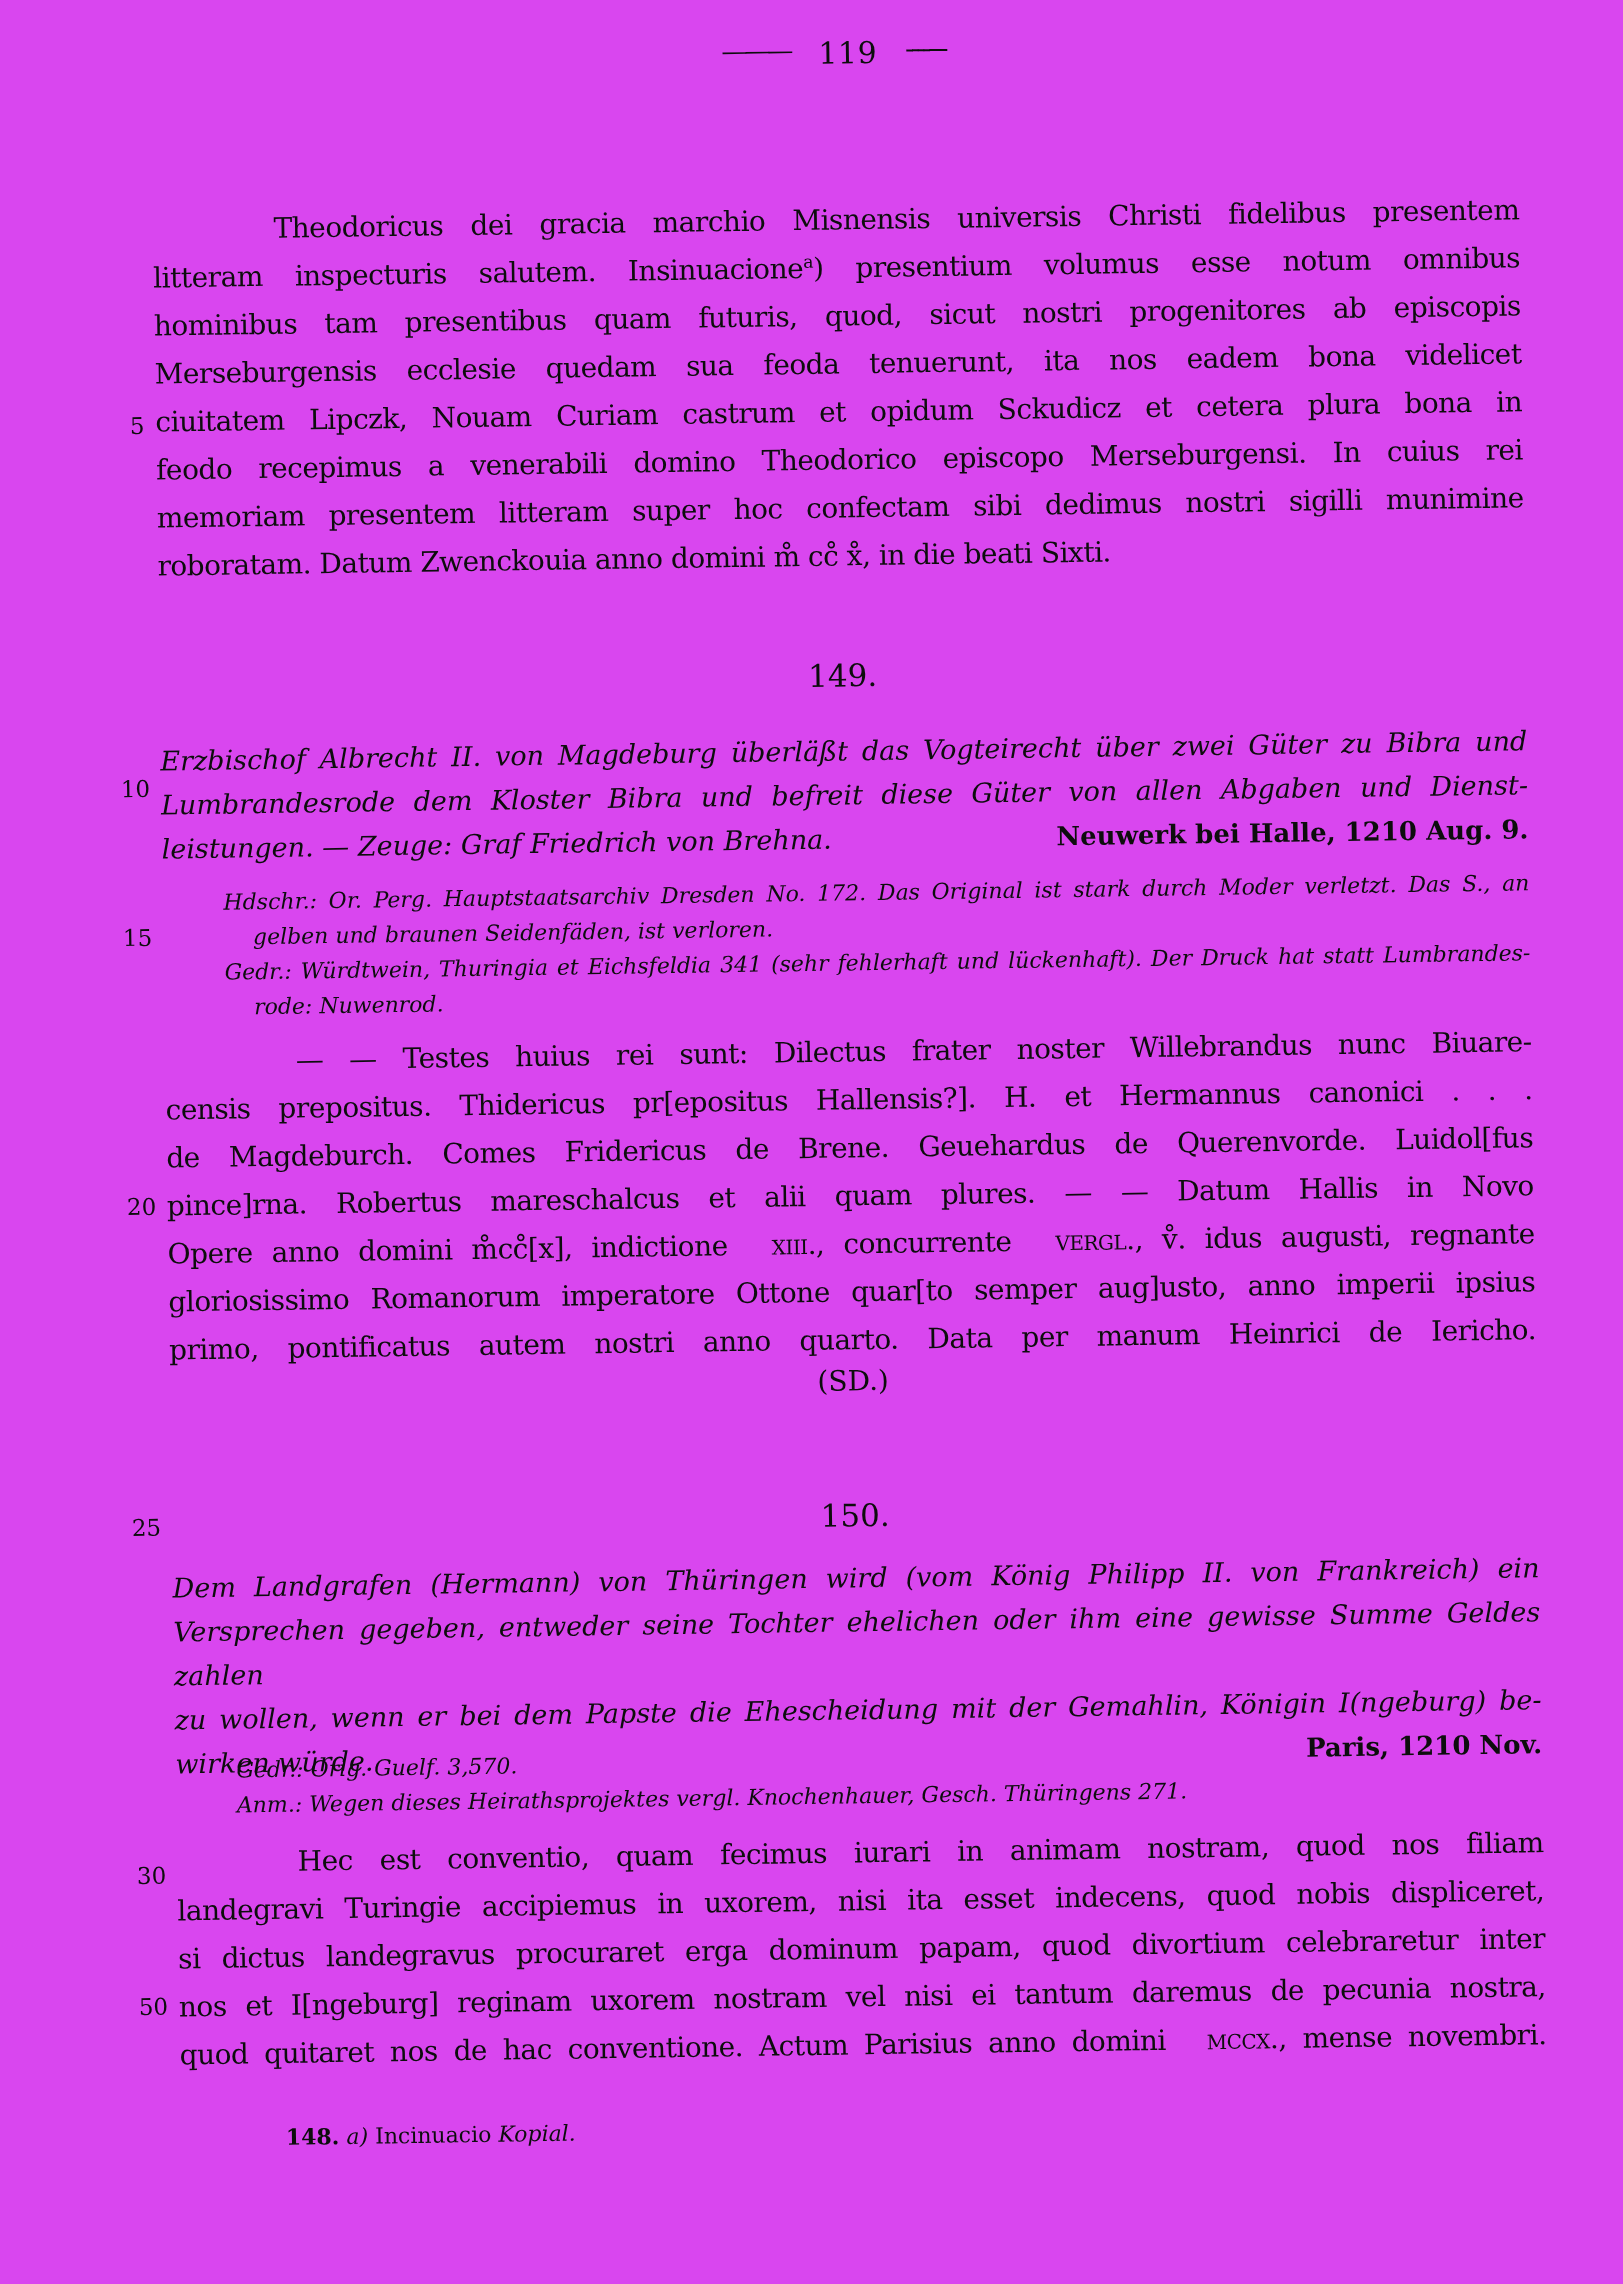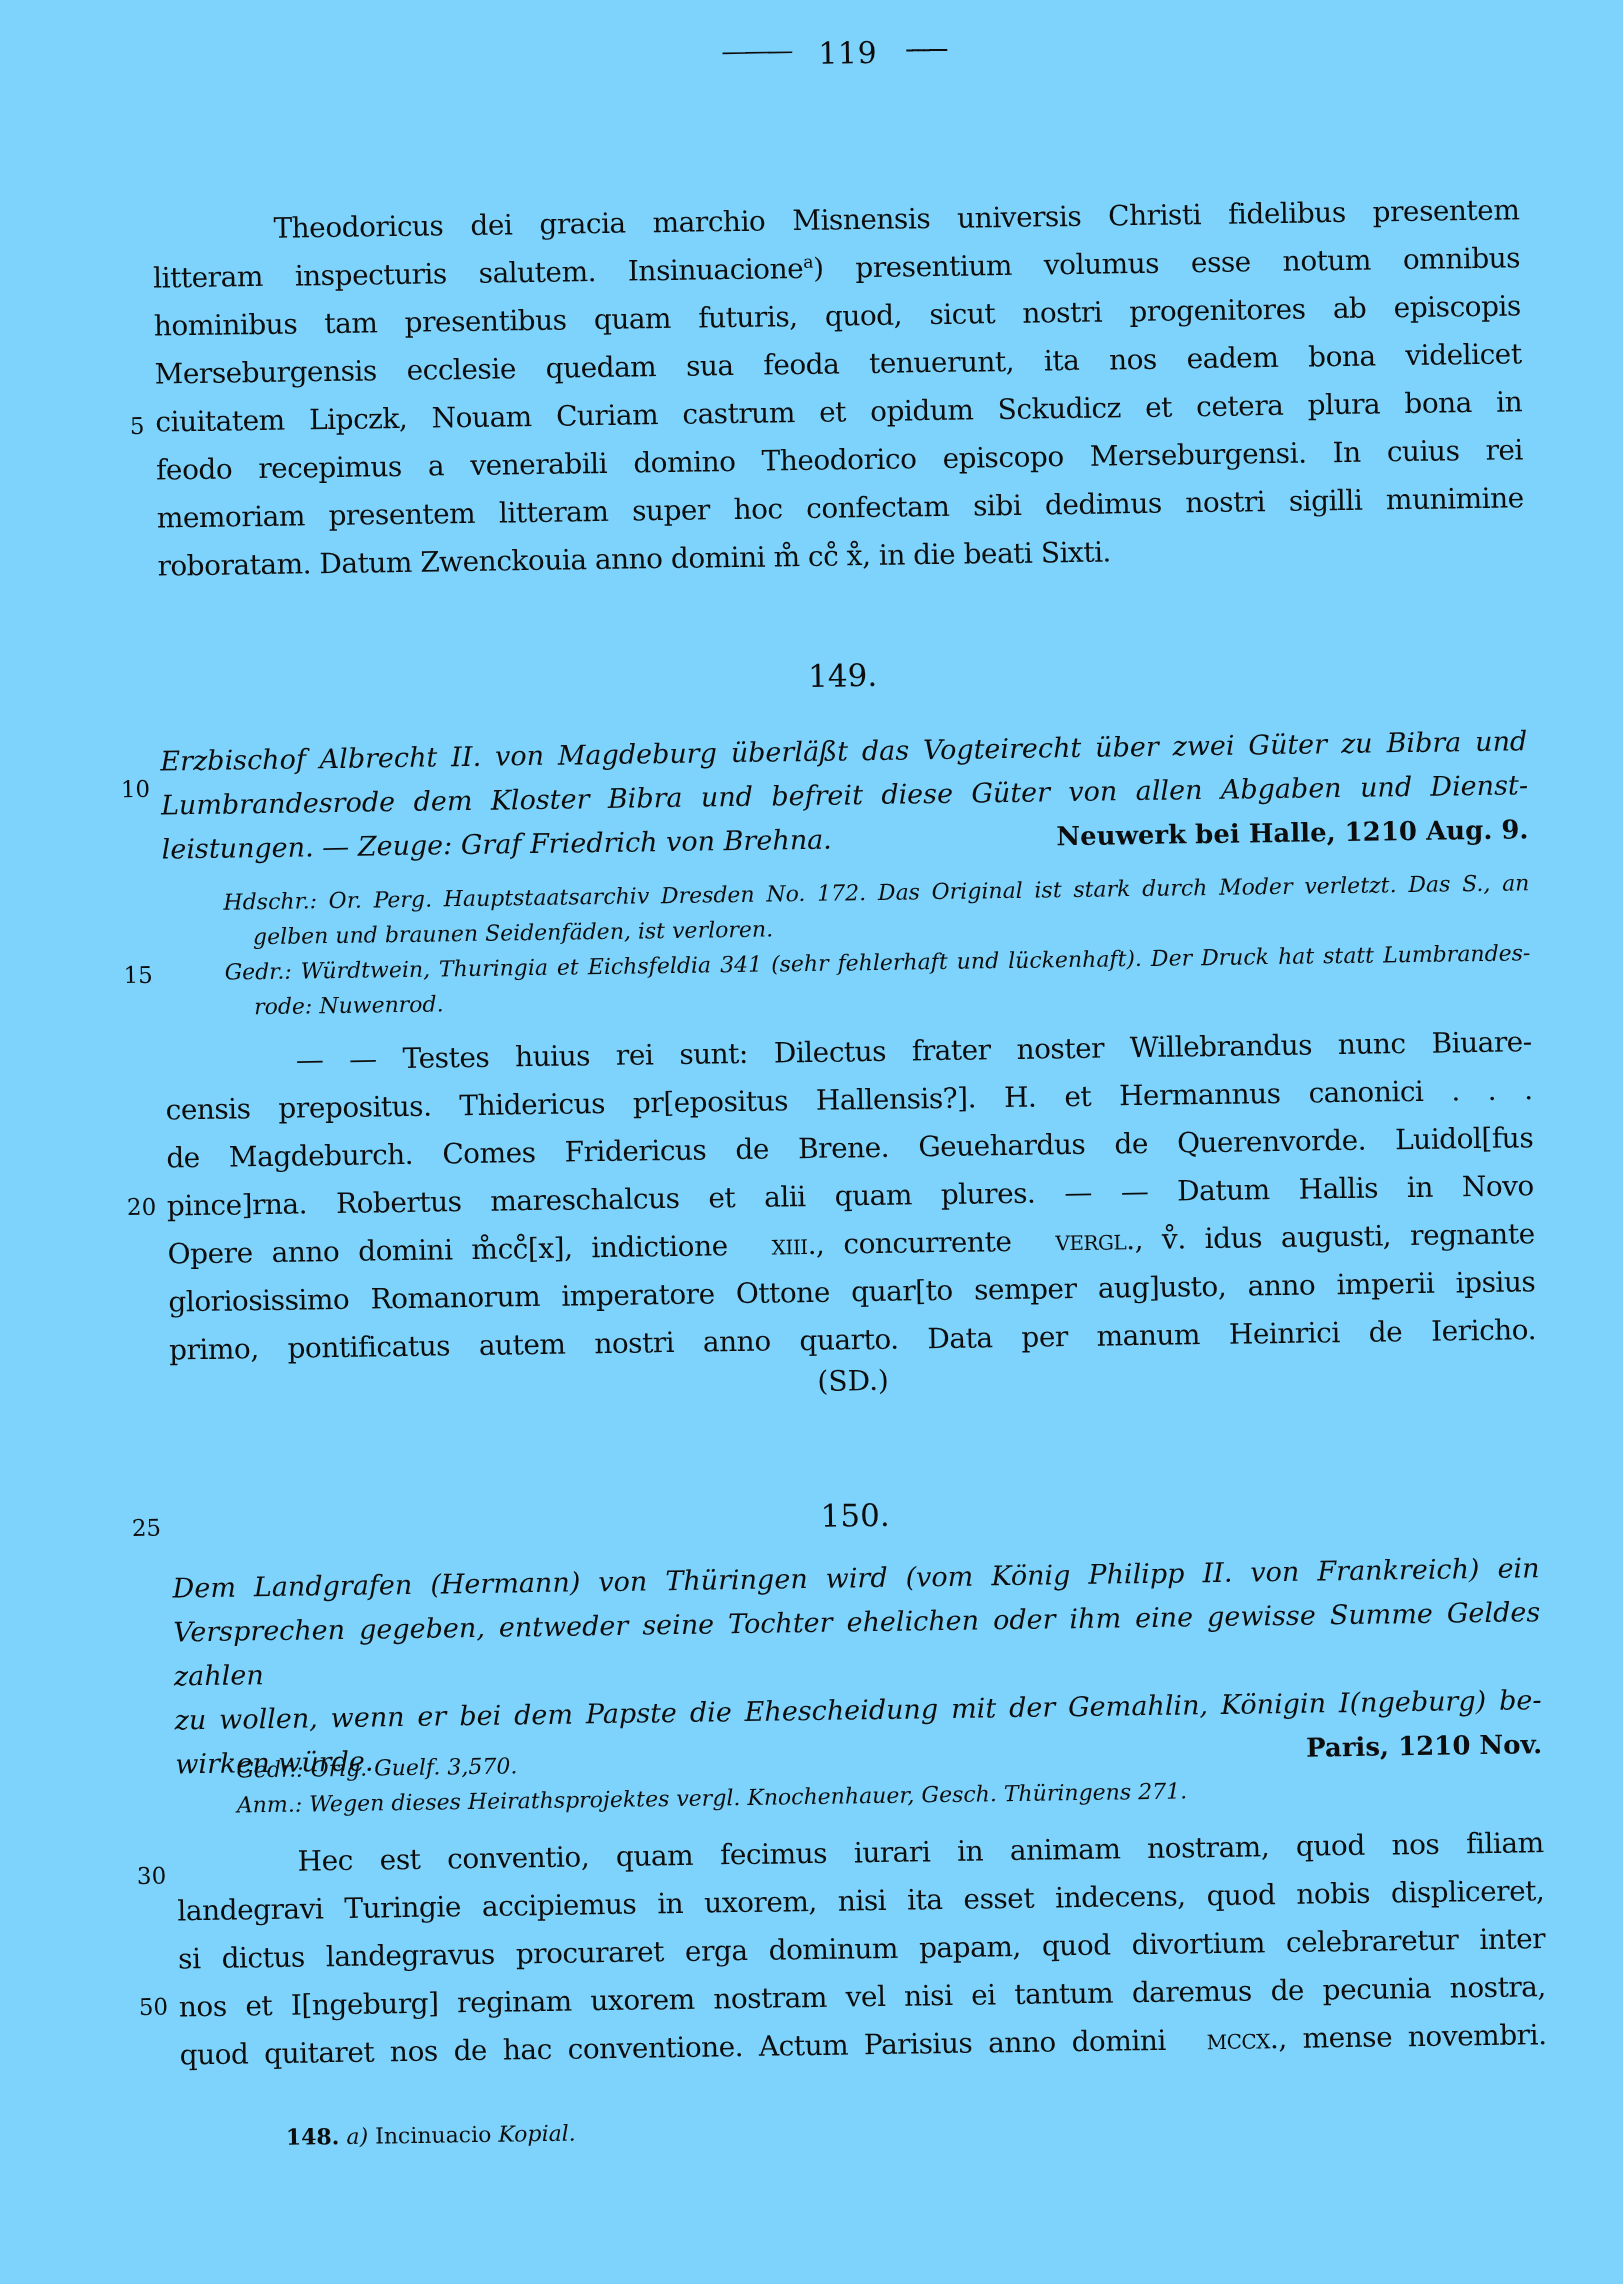--- a/index.html
+++ b/index.html
@@ -1,18 +1,18 @@
 <!DOCTYPE html>
 <html style="font-size:8px"><head>
 <meta charset="utf-8">
 <style>
   html,body { margin:0; padding:0; background:#ffffff; }
   .page {
     position:relative; width:1624px; height:2284px;
-    background:#7dd3fc; color:#0d0d0d; overflow:hidden;
+    background:#d946ef; color:#0d0d0d; overflow:hidden;
     font-family:"DejaVu Serif", serif;
   }
   .scan { position:absolute; inset:0; transform:rotate(-0.85deg); transform-origin:807px 1135px; }
   .sec { position:absolute; left:166px; width:1367px; }
 
   
   .pagehead { top:36px; text-align:center; font-size:30px; line-height:35px; letter-spacing:0.5px; }
   .pagehead .rule { display:inline-block; margin:0 28px; letter-spacing:-3px; transform:translateY(-5px); font-size:26px; }
 
   
@@ -48,21 +48,21 @@
 
 <div class="page">
   <div class="scan">
 
     <div class="sec pagehead">
       <span class="rule">———</span><span>119</span><span class="rule">-------</span>
     </div>
 
     <div class="mnum" style="top:404px">5</div>
     <div class="mnum" style="top:767px">10</div>
-    <div class="mnum" style="top:953px">15</div>
+    <div class="mnum" style="top:916px">15</div>
     <div class="mnum" style="top:1185px">20</div>
     <div class="mnum" style="top:1506px">25</div>
     <div class="mnum" style="top:1854px">30</div>
     <div class="mnum" style="top:1985px">50</div>
 
     <div class="sec lat" style="top:197px">
       <div class="line jl ind240">Theodoricus dei gracia marchio Misnensis universis Christi fidelibus presentem</div>
       <div class="line jl"><span>litteram inspecturis salutem.  Insinuacione</span><sup>a</sup><span>) presentium volumus esse notum omnibus</span></div>
       <div class="line jl">hominibus tam presentibus quam futuris, quod, sicut nostri progenitores ab episcopis</div>
       <div class="line jl">Merseburgensis ecclesie quedam sua feoda tenuerunt, ita nos eadem bona videlicet</div>

